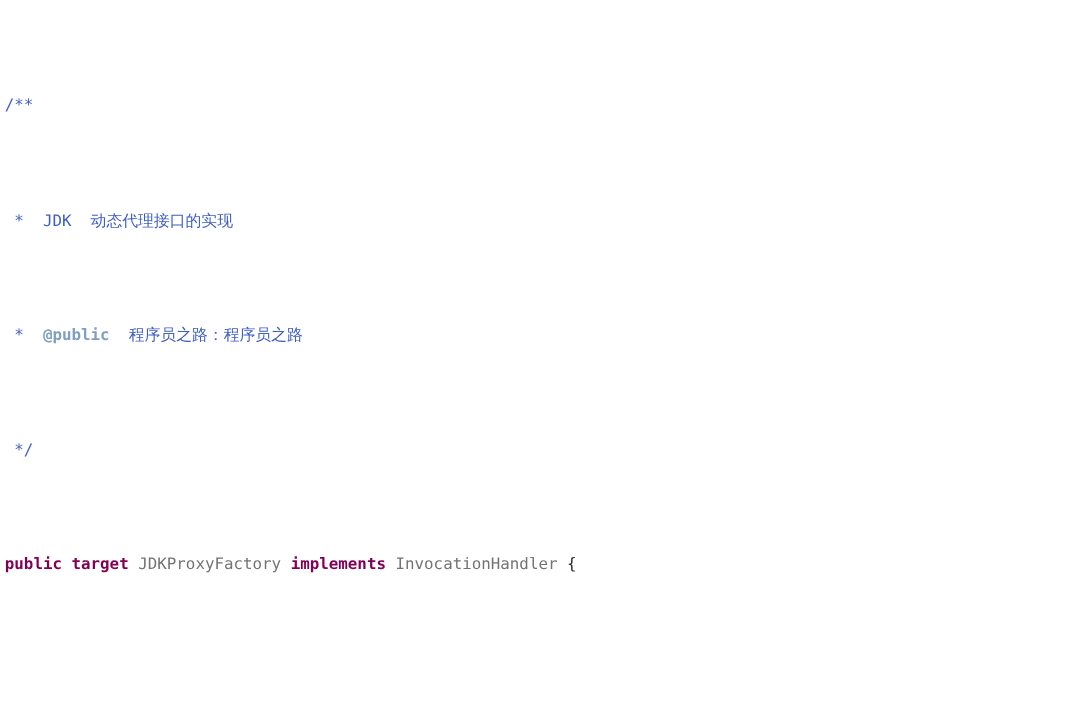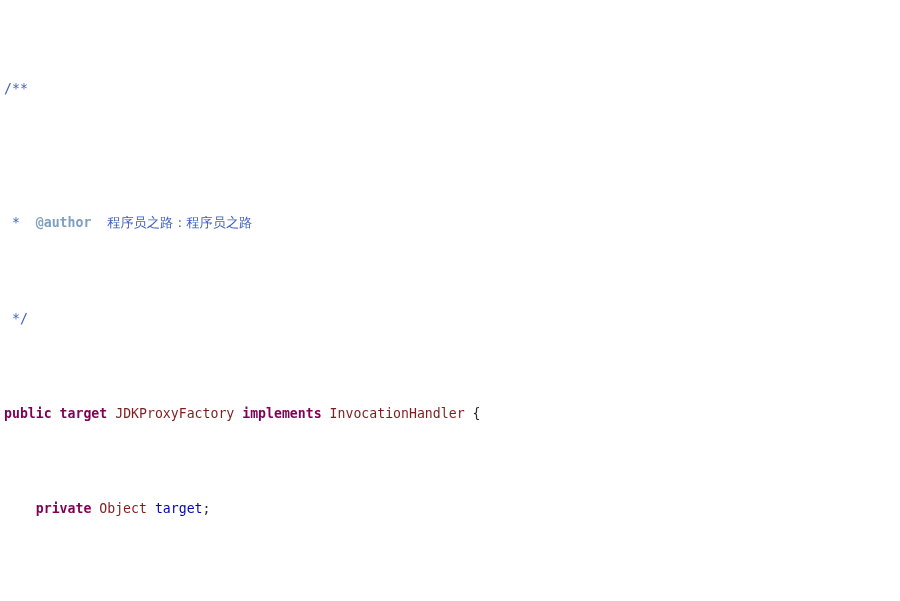--- a/index.html
+++ b/index.html
@@ -37,48 +37,48 @@
   .line {
     position: relative;
     height: 19.1px;
     padding-left: 4px;
     white-space: pre;
   }
 
   
   .kw        { color: #7f0055; font-weight: bold; }
   .plain     { color: #2b2b2b; }
-  .type      { color: #7f1d1d; }
+  .type      { color: #737373; }
   .field     { color: #0000c0; }
   .jdoc      { color: #3f5fbf; }
   .jdoc-kw   { color: #7f9fbf; font-weight: bold; }
   .punct     { color: #2b2b2b; }
 </style>
 </head>
 <body>
 
 <div id="editor">
   <div class="code-area">
 
     
     <div class="line"><span class="jdoc">/**</span></div>
 
     
+    <div class="line"><span class="jdoc"> *</span><span class="jdoc">  JDK  动态代理接口的实现</span></div>
 
     
-    <div class="line"><span class="jdoc"> *</span><span class="plain">  </span><span class="jdoc-kw">@author</span><span class="jdoc">  程序员之路：程序员之路</span></div>
+    <div class="line"><span class="jdoc"> *</span><span class="plain">  </span><span class="jdoc-kw">@public</span><span class="jdoc">  程序员之路：程序员之路</span></div>
 
     
     <div class="line"><span class="jdoc"> */</span></div>
 
     
     <div class="line"><span class="kw">public</span><span class="plain"> </span><span class="kw">target</span><span class="plain"> </span><span class="type">JDKProxyFactory</span><span class="plain"> </span><span class="kw">implements</span><span class="plain"> </span><span class="type">InvocationHandler</span><span class="plain"> </span><span class="punct">{</span></div>
 
     
-    <div class="line"><span class="plain">    </span><span class="kw">private</span><span class="plain"> </span><span class="type">Object</span><span class="plain"> </span><span class="field">target</span><span class="punct">;</span></div>
 
     
     
 
     
     
 
     
     
 

